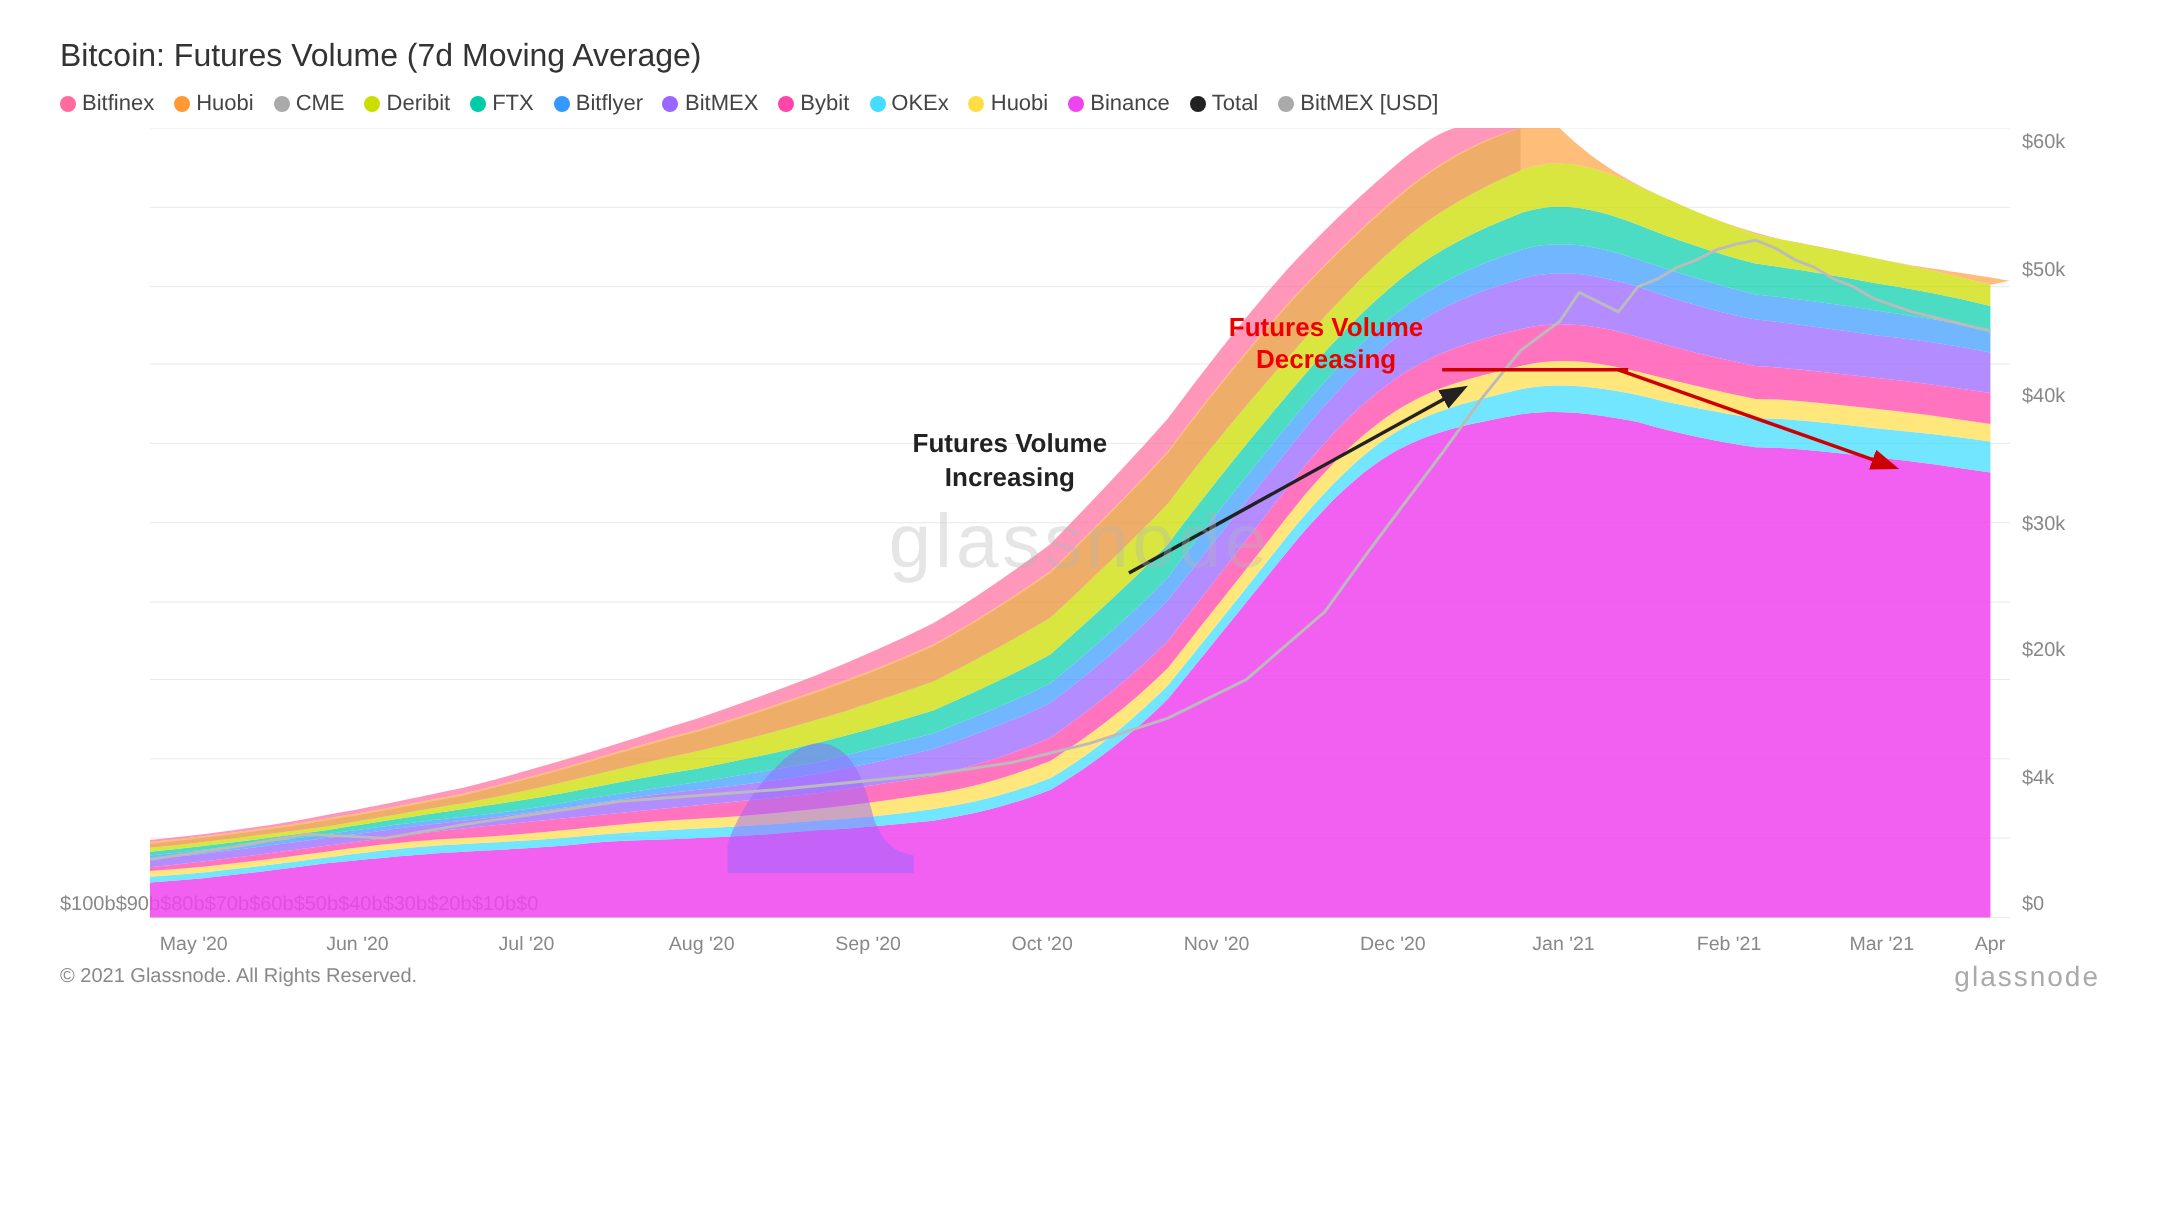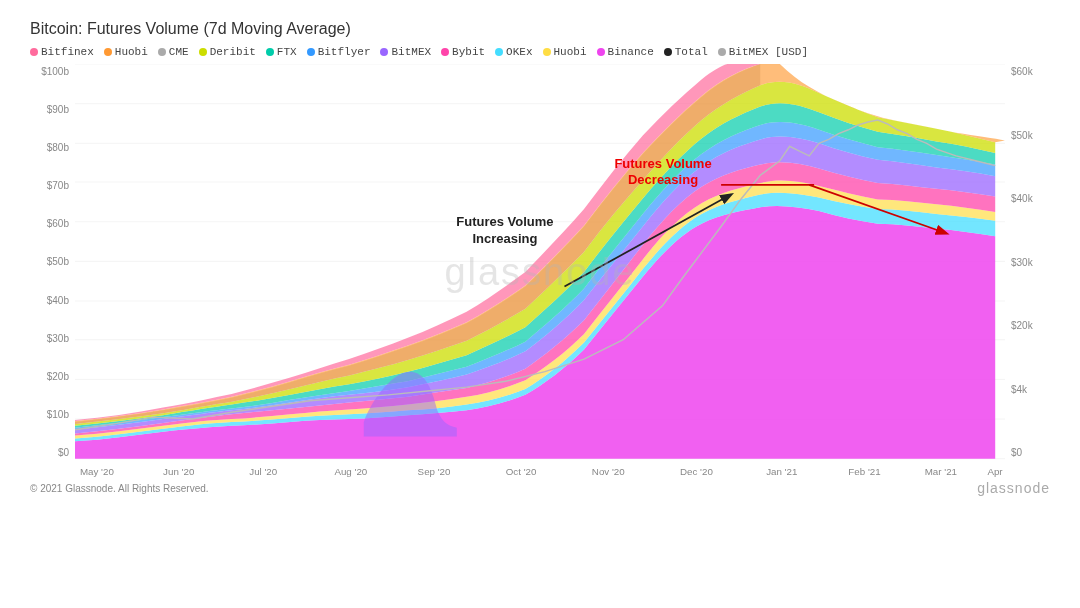--- a/index.html
+++ b/index.html
@@ -25,42 +25,41 @@
       margin-bottom: 8px;
     }
     .legend {
       display: flex;
       flex-wrap: wrap;
       gap: 10px;
       margin-bottom: 6px;
       font-size: 11px;
       color: #444;
       align-items: flex-end;
-      font-family: Liberation Mono, monospace;
     }
     .legend-item {
       display: flex;
       align-items: center;
       gap: 3px;
     }
     .legend-dot {
       width: 8px;
       height: 8px;
       border-radius: 50%;
       display: inline-block;
     }
     .chart-area {
       flex: 1;
       position: relative;
       display: flex;
     }
     .y-axis-left {
       width: 45px;
       display: flex;
-      flex-direction: column;
+      flex-direction: row;
       justify-content: space-between;
       align-items: flex-end;
       padding-right: 6px;
       font-size: 10px;
       color: #888;
       padding-bottom: 22px;
       padding-top: 2px;
     }
     .y-axis-right {
       width: 45px;

